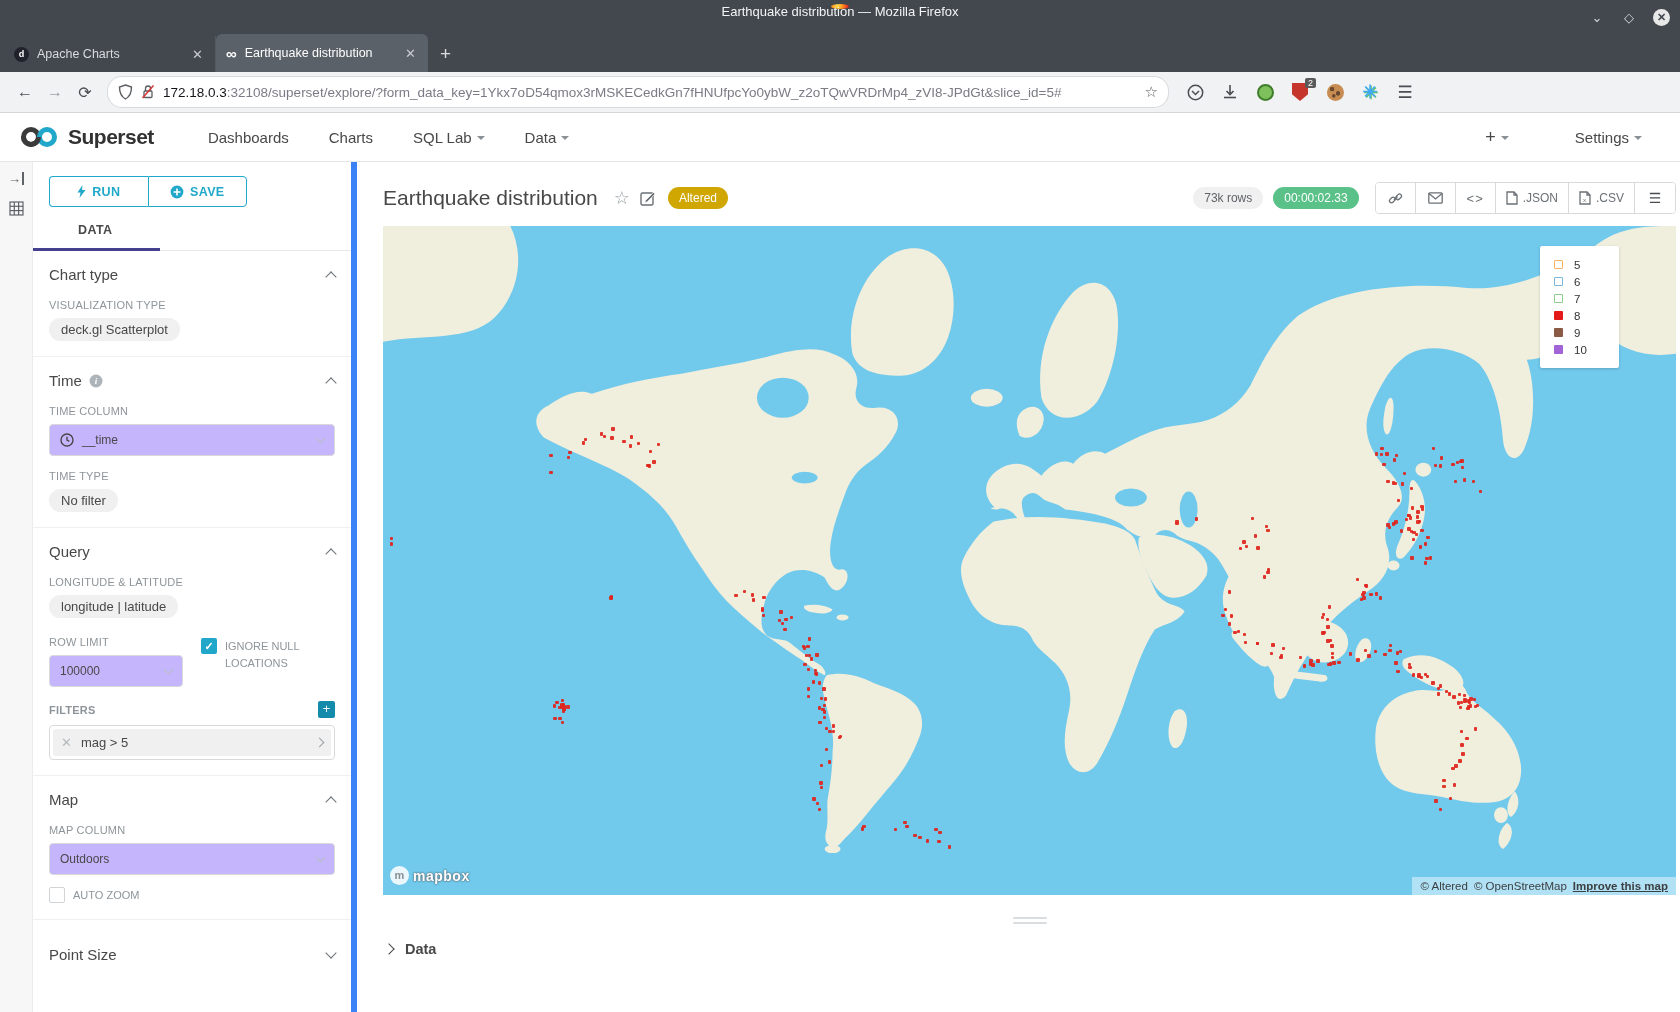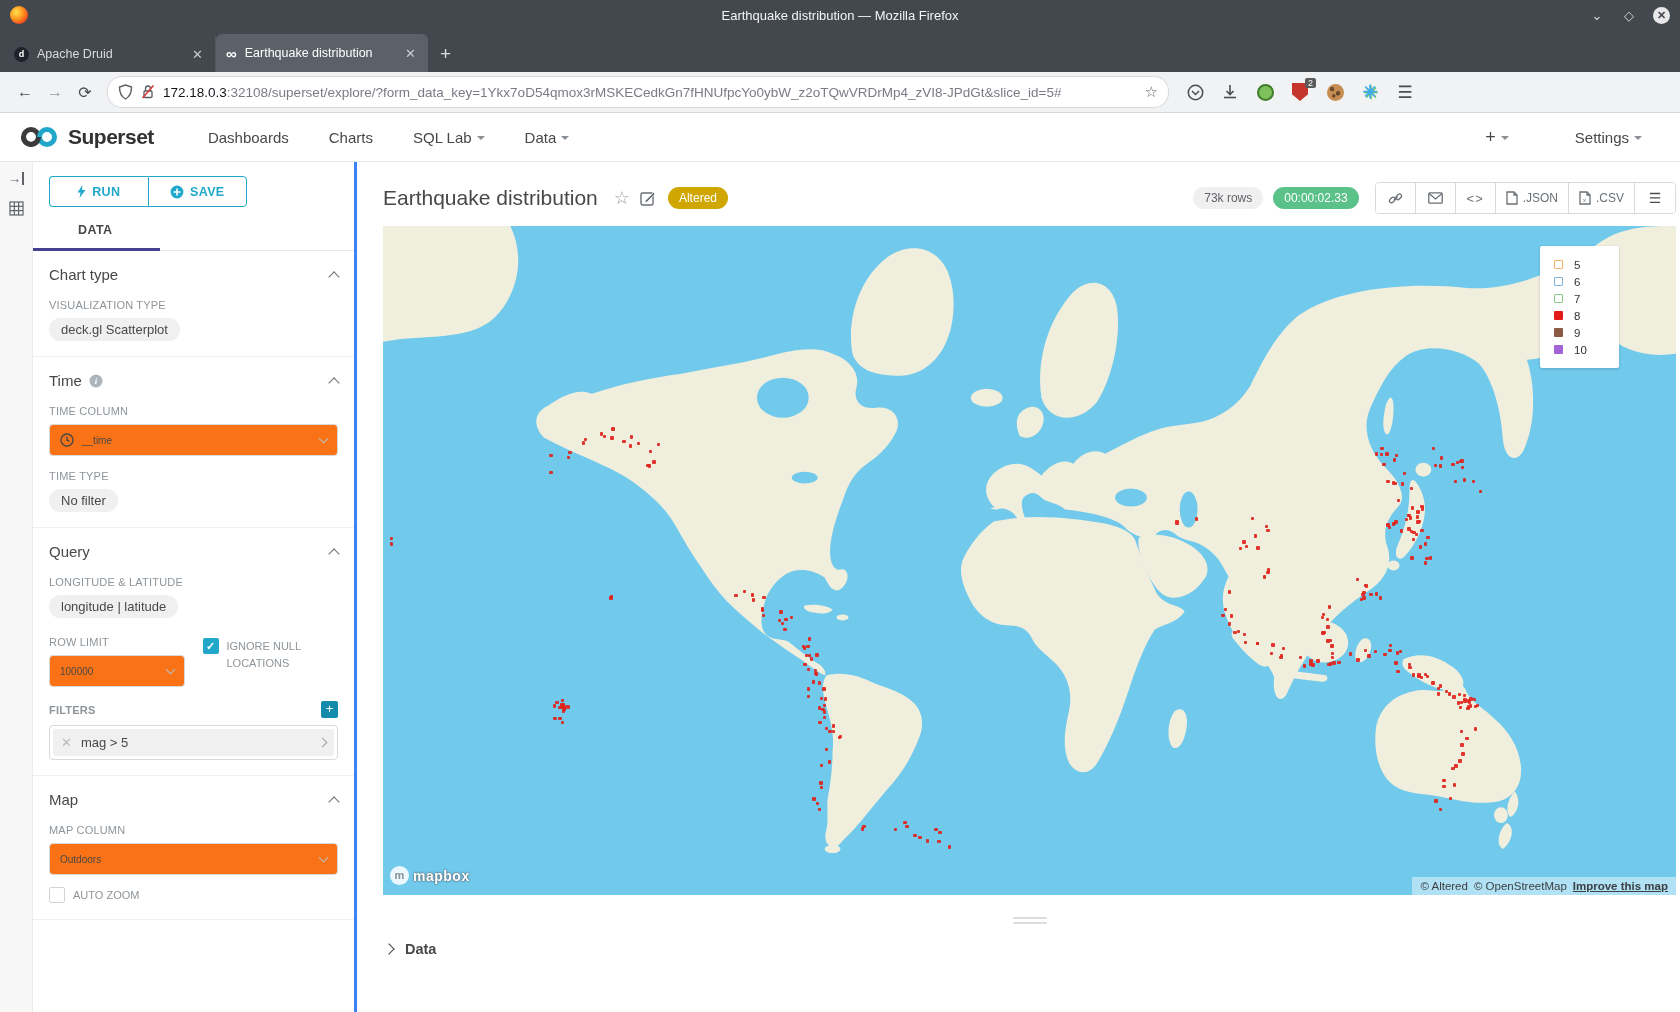--- a/index.html
+++ b/index.html
@@ -1,20 +1,20 @@
 <!DOCTYPE html>
 <html><head>
 <meta charset="utf-8">
 <style>
   * { box-sizing: border-box; margin: 0; padding: 0; }
   html,body { width:1680px; height:1012px; overflow:hidden; font-family:"Liberation Sans",sans-serif; }
   #app { position:relative; width:1680px; height:1012px; background:#fff; }
 
   
-  .titlebar { height:30px; background:#43484f; display:flex; align-items:center; padding:4px 10px; color:#f3f4f5; font-size:13px; position:relative; }
+  .titlebar { height:30px; background:#43484f; display:flex; align-items:center; padding:4px 10px; color:#f3f4f5; font-size:13px; position:relative;flex-direction:column; }
   .ff-logo { width:18px; height:18px; border-radius:50%; background:radial-gradient(circle at 35% 35%, #ffe14d 0%, #ff9a1f 40%, #f2471f 75%, #c4101e 100%); }
   .win-title { position:absolute; left:0; right:0; text-align:center; pointer-events:none; }
   .win-controls { margin-left:auto; display:flex; gap:16px; align-items:center; z-index:2; }
   .wc { color:#d7d9db; font-size:13px; width:16px; text-align:center; }
   .wc-close { width:17px; height:17px; border-radius:50%; background:#e8e8e8; color:#43484f; font-size:11px; line-height:17px; text-align:center; font-weight:bold; }
 
   .tabbar { height:42px; background:#43484f; display:flex; align-items:flex-end; padding:0 4px; }
   .tab { width:212px; height:36px; display:flex; align-items:center; gap:8px; padding:0 10px; font-size:12.5px; color:#d9dbdd; border-right:1px solid #55595f; }
   .tab.active { background:#5b6169; color:#fff; border-radius:6px 6px 0 0; border-right:none; height:38px; }
   .tab .tab-title { flex:1; white-space:nowrap; overflow:hidden; text-overflow:ellipsis; }
@@ -48,39 +48,39 @@
   .caret { width:0; height:0; border-left:4px solid transparent; border-right:4px solid transparent; border-top:4px solid #8a9096; margin-top:2px; }
   .nav-right { margin-left:auto; display:flex; align-items:center; gap:26px; }
   .plus-glyph { font-size:18px; color:#484848; }
 
   
   .content { display:flex; height:850px; }
   .rail { width:33px; background:#f7f7f7; border-right:1px solid #ececec; padding-top:10px; display:flex; flex-direction:column; align-items:center; gap:16px; }
   .rail-ico { color:#5f6368; font-size:13px; }
   .arrowbar { border-right:2px solid #5f6368; padding-right:1px; font-size:13px; line-height:13px; }
 
-  .controls { width:324px; border-right:3px solid #3b82f6; padding:14px 0 0 0; overflow:hidden; }
+  .controls { width:324px; border-right:6px solid #3b82f6; padding:14px 0 0 0; overflow:hidden; }
   .runsave { display:flex; margin:0 16px; width:198px; }
   .rs-btn { flex:1; height:31px; border:1px solid #1fa8c9; color:#1fa8c9; background:#fff; font-size:12.5px; font-weight:bold; display:flex; align-items:center; justify-content:center; gap:6px; letter-spacing:0.3px; }
   .rs-btn:first-child { border-radius:4px 0 0 4px; border-right:none; }
   .rs-btn:last-child { border-radius:0 4px 4px 0; }
   .tabstrip { margin-top:14px; border-bottom:1px solid #e8e8e8; position:relative; height:30px; }
   .data-tab { position:absolute; left:45px; top:2px; font-size:12.5px; font-weight:bold; color:#484848; letter-spacing:0.4px; }
   .ink { position:absolute; left:0; bottom:-1px; width:127px; height:3px; background:#45418f; }
 
   .section { padding:13px 16px 15px 16px; border-bottom:1px solid #f0f0f0; }
   .sec-head { display:flex; align-items:center; justify-content:space-between; font-size:15px; color:#484848; padding:2px 0 2px 0; }
   .sec-head .hgroup { display:flex; align-items:center; gap:7px; }
   .chev { width:8px; height:8px; border-right:1.8px solid #6a7075; border-bottom:1.8px solid #6a7075; display:inline-block; }
   .chev.up { transform:rotate(-135deg); margin-top:4px; }
   .chev.down { transform:rotate(45deg); margin-bottom:3px; }
   .ctl-label { font-size:11px; color:#8e959a; letter-spacing:0.2px; margin:14px 0 7px 0; }
   .pill { display:inline-flex; align-items:center; background:#f0f0f0; border-radius:12px; padding:4px 12px; font-size:13px; color:#484848; max-width:100%; }
   .pill .trunc { white-space:nowrap; overflow:hidden; text-overflow:ellipsis; max-width:116px; }
-  .select { height:32px; border:1px solid #d9d9d9; border-radius:4px; display:flex; align-items:center; padding:0 10px; font-size:10px; color:#484848; gap:8px; background:#f97316; }
+  .select { height:32px; border:1px solid #d9d9d9; border-radius:4px; display:flex; align-items:center; padding:0 10px; font-size:12px; color:#484848; gap:8px; background:#c4b5fd; }
   .select .sel-chev { margin-left:auto; width:7px; height:7px; border-right:1.5px solid #b9bfc3; border-bottom:1.5px solid #b9bfc3; transform:rotate(45deg); margin-bottom:3px; }
   .two-col { display:flex; gap:18px; }
   .col { flex:1; min-width:0; }
   .cb { width:16px; height:16px; border-radius:2px; flex:0 0 16px; }
   .cb.checked { background:#20a7c9; color:#fff; font-size:11px; line-height:16px; text-align:center; font-weight:bold; }
   .cb.un { background:#fff; border:1.5px solid #d0d4d7; }
   .cb-row { display:flex; gap:8px; align-items:flex-start; font-size:11px; color:#8e959a; line-height:1.5; }
   .plus-btn { width:17px; height:17px; background:#148bab; border-radius:2px; color:#fff; font-size:13px; line-height:16px; text-align:center; }
   .filter-box { border:1px solid #d9d9d9; border-radius:4px; padding:3px; }
   .filter-chip { background:#f0f0f0; border-radius:3px; height:27px; display:flex; align-items:center; padding:0 8px; font-size:13px; color:#484848; }
@@ -138,21 +138,21 @@
     <div class="win-controls">
       <span class="wc">⌄</span>
       <span class="wc">◇</span>
       <span class="wc-close">✕</span>
     </div>
   </div>
 
   <div class="tabbar">
     <div class="tab">
       <span class="druid-ico">d</span>
-      <span class="tab-title">Apache Druid</span>
+      <span class="tab-title">Apache Charts</span>
       <span class="tab-close">✕</span>
     </div>
     <div class="tab active">
       <span class="sst-ico">∞</span>
       <span class="tab-title">Earthquake distribution</span>
       <span class="tab-close">✕</span>
     </div>
     <div class="tab-new">+</div>
   </div>
 
@@ -361,20 +361,26 @@
               <span class="sel-chev"></span>
             </div>
             <div class="cb-row" style="margin-top:12px; align-items:center;">
               <span class="cb un"></span>
               <span>AUTO ZOOM</span>
             </div>
           </div>
         </div>
       </div>
 
+      <div class="section" style="border-bottom:none; padding-top:24px;">
+        <div class="sec-head">
+          <span>Point Size</span>
+            <span class="chev down"></span>
+        </div>
+      </div>
     </div>
 
     <div class="main">
       <div class="chart-header">
         <span class="chart-title">Earthquake distribution</span>
         <span class="star">☆</span>
         <svg class="edit-ico icon-svg" width="16" height="16" viewBox="0 0 16 16">
             <rect x="1" y="3" width="12" height="12" rx="1.5" fill="none" stroke="#6a7075" stroke-width="1.4"></rect>
             <path d="M5.5 10.5 L13.5 2.5 L15 4 L7 12 L5 12.5 Z" fill="#6a7075" stroke="#fff" stroke-width="0.6"></path>
           </svg>

